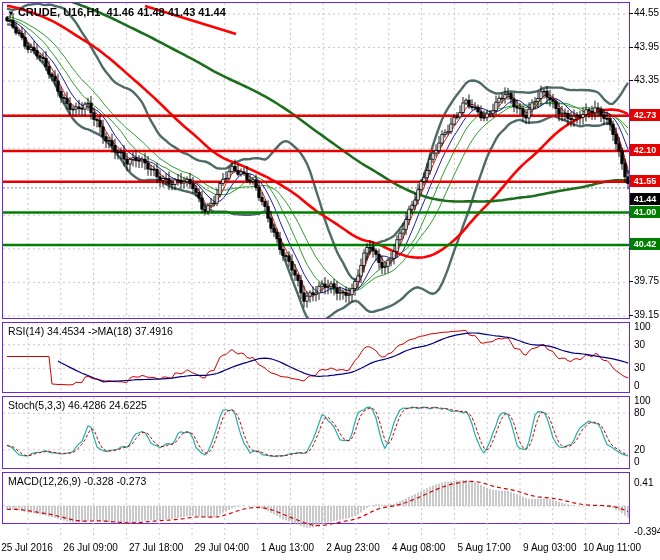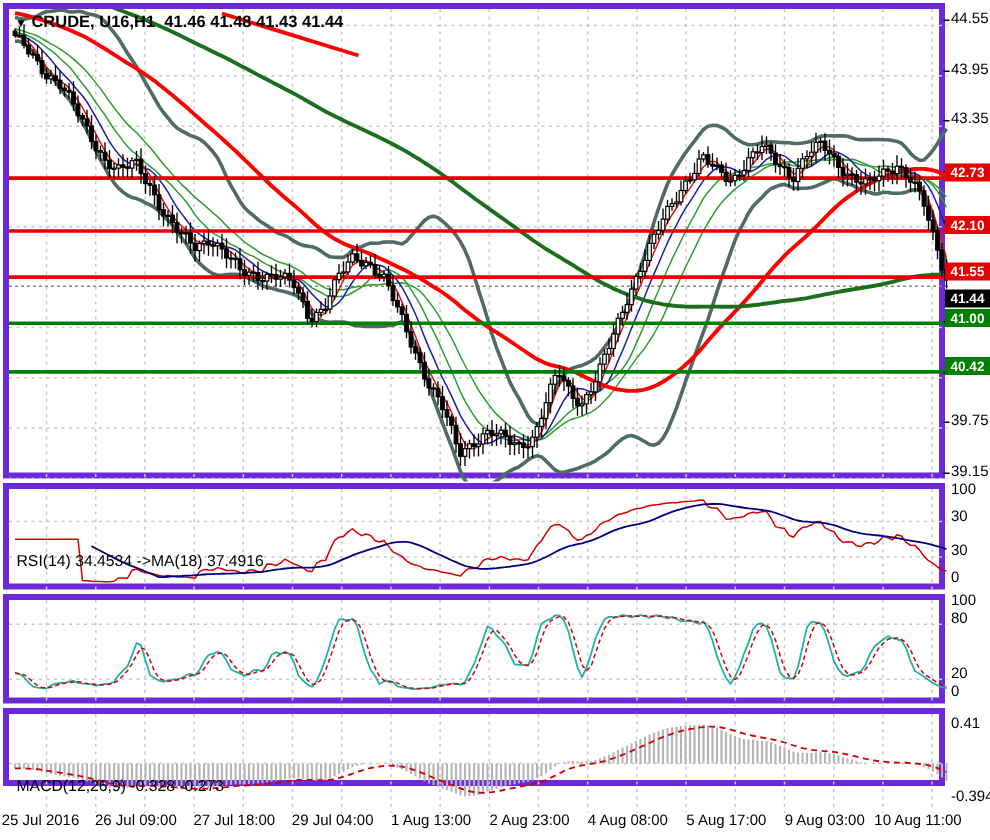--- a/index.html
+++ b/index.html
@@ -1,22 +1,22 @@
 <!DOCTYPE html>
 <html><head>
 <meta charset="utf-8">
 <style>
   html,body{margin:0;padding:0;background:#fff;}
   .screen{position:relative;width:660px;height:560px;background:#ffffff;overflow:hidden;
           font-family:"Liberation Sans",sans-serif;}
-  .panel{position:absolute;left:2px;width:628px;border:4px solid #6d28d9;background:#fff;box-sizing:border-box;}
+  .panel{position:absolute;left:2px;width:628px;border:1px solid #6d28d9;background:#fff;box-sizing:border-box;}
   .panel svg{position:absolute;left:0;top:0;}
   .title-row{position:absolute;top:3px;left:4px;font:bold 11px "Liberation Sans",sans-serif;color:#000;white-space:nowrap;z-index:5;}
   .dd{font-size:8px;margin-right:3px;cursor:pointer;}
-  .ind-label{position:absolute;top:2px;left:5px;font:10.5px "Liberation Sans",sans-serif;color:#000;white-space:nowrap;z-index:5;margin-top:40px;}
+  .ind-label{position:absolute;top:2px;left:5px;font:10.5px "Liberation Sans",sans-serif;color:#000;white-space:nowrap;z-index:5;}
   .axis-overlay{position:absolute;left:0;top:0;width:660px;height:420px;pointer-events:none;}
   .ylab{position:absolute;left:634px;font:10px "Liberation Sans",sans-serif;color:#000;}
   .tick{position:absolute;left:629px;width:4px;height:1px;background:#000;}
   .badge{position:absolute;left:630px;width:30px;height:12px;color:#fff;
          font:bold 9px "Liberation Sans",sans-serif;text-align:center;line-height:12px;}
   .xlab{position:absolute;top:542px;font:10px "Liberation Sans",sans-serif;color:#000;transform:translateX(-50%);white-space:nowrap;}
 </style>
 </head>
 <body>
 
@@ -538,20 +538,21 @@
         <line x1="484.19999999999993" y1="0" x2="484.19999999999993" y2="71" stroke="#c8c8c8" stroke-width="1" stroke-dasharray="2,3"></line>
         <line x1="517" y1="0" x2="517" y2="71" stroke="#c8c8c8" stroke-width="1" stroke-dasharray="2,3"></line>
         <line x1="549.8" y1="0" x2="549.8" y2="71" stroke="#c8c8c8" stroke-width="1" stroke-dasharray="2,3"></line>
         <line x1="582.5999999999999" y1="0" x2="582.5999999999999" y2="71" stroke="#c8c8c8" stroke-width="1" stroke-dasharray="2,3"></line>
         <line x1="615.4" y1="0" x2="615.4" y2="71" stroke="#c8c8c8" stroke-width="1" stroke-dasharray="2,3"></line>
         <line x1="0" y1="16.200000000000003" x2="626" y2="16.200000000000003" stroke="#c8c8c8" stroke-width="1" stroke-dasharray="2,3"></line>
         <line x1="0" y1="52.800000000000004" x2="626" y2="52.800000000000004" stroke="#c8c8c8" stroke-width="1" stroke-dasharray="2,3"></line>
         <polyline points="4.0,48.4 7.0,49.4 10.0,51.5 13.0,54.9 16.0,57.8 19.0,58.4 22.0,58.8 25.0,59.0 28.0,56.9 31.0,55.8 34.0,55.3 37.0,55.5 40.0,54.3 43.0,53.9 46.0,55.2 49.0,55.8 52.0,55.9 55.0,56.3 58.0,57.0 61.0,56.6 64.0,56.0 67.0,55.7 70.0,54.6 73.0,50.2 76.0,46.9 79.0,44.3 82.0,36.8 85.0,28.8 88.0,30.1 91.0,40.3 94.0,50.0 97.0,52.1 100.0,53.7 103.0,54.6 106.0,53.8 109.0,53.0 112.0,52.9 115.0,52.0 118.0,50.1 121.0,49.3 124.0,50.3 127.0,46.7 130.0,40.7 133.0,36.7 136.0,35.8 139.0,34.5 142.0,35.8 145.0,40.4 148.0,46.3 151.0,47.8 154.0,48.9 157.0,50.6 160.0,49.3 163.0,46.8 166.0,46.6 169.0,47.7 172.0,43.3 175.0,36.6 178.0,34.8 181.0,36.1 184.0,34.5 187.0,36.1 190.0,41.5 193.0,50.5 196.0,53.7 199.0,56.3 202.0,58.0 205.0,54.3 208.0,47.4 211.0,39.3 214.0,29.9 217.0,19.8 220.0,13.0 223.0,12.8 226.0,14.0 229.0,12.5 232.0,16.9 235.0,28.2 238.0,38.3 241.0,46.3 244.0,50.6 247.0,56.0 250.0,54.3 253.0,53.9 256.0,54.7 259.0,57.6 262.0,58.2 265.0,58.5 268.0,59.2 271.0,59.4 274.0,58.9 277.0,58.8 280.0,58.8 283.0,58.0 286.0,57.0 289.0,56.5 292.0,56.3 295.0,55.7 298.0,55.8 301.0,56.5 304.0,54.6 307.0,48.5 310.0,42.8 313.0,34.7 316.0,26.3 319.0,17.6 322.0,19.3 325.0,23.7 328.0,26.3 331.0,30.0 334.0,36.4 337.0,42.9 340.0,43.3 343.0,43.3 346.0,43.8 349.0,36.4 352.0,24.8 355.0,15.8 358.0,13.8 361.0,12.7 364.0,10.3 367.0,10.2 370.0,13.7 373.0,21.0 376.0,33.5 379.0,44.9 382.0,51.4 385.0,45.1 388.0,36.1 391.0,25.5 394.0,18.7 397.0,12.9 400.0,11.1 403.0,11.4 406.0,11.2 409.0,10.1 412.0,10.5 415.0,11.6 418.0,10.6 421.0,10.1 424.0,10.8 427.0,11.9 430.0,10.4 433.0,10.3 436.0,11.3 439.0,12.2 442.0,11.3 445.0,12.5 448.0,14.3 451.0,14.1 454.0,13.5 457.0,14.7 460.0,16.0 463.0,14.4 466.0,19.2 469.0,27.0 472.0,37.6 475.0,45.2 478.0,51.9 481.0,56.0 484.0,51.1 487.0,44.5 490.0,35.7 493.0,28.4 496.0,19.5 499.0,16.0 502.0,15.6 505.0,18.0 508.0,25.7 511.0,36.7 514.0,48.1 517.0,51.7 520.0,52.1 523.0,52.5 526.0,44.5 529.0,31.3 532.0,18.1 535.0,14.6 538.0,14.9 541.0,15.5 544.0,21.1 547.0,30.5 550.0,40.8 553.0,46.3 556.0,49.7 559.0,50.7 562.0,49.6 565.0,48.2 568.0,47.5 571.0,43.1 574.0,35.9 577.0,31.0 580.0,28.5 583.0,26.2 586.0,24.1 589.0,25.5 592.0,26.3 595.0,27.0 598.0,32.0 601.0,40.6 604.0,47.4 607.0,49.2 610.0,51.0 613.0,53.3 616.0,55.3 619.0,56.9 622.0,58.1 625.0,59.0" fill="none" stroke="#20b2aa" stroke-width="1.2" stroke-linejoin="round"></polyline>
         <polyline points="4.0,48.4 7.0,49.4 10.0,49.8 13.0,51.9 16.0,54.8 19.0,57.0 22.0,58.3 25.0,58.7 28.0,58.2 31.0,57.2 34.0,56.0 37.0,55.5 40.0,55.0 43.0,54.6 46.0,54.5 49.0,55.0 52.0,55.6 55.0,56.0 58.0,56.4 61.0,56.6 64.0,56.5 67.0,56.1 70.0,55.4 73.0,53.5 76.0,50.5 79.0,47.1 82.0,42.7 85.0,36.7 88.0,31.9 91.0,33.1 94.0,40.2 97.0,47.5 100.0,52.0 103.0,53.5 106.0,54.1 109.0,53.8 112.0,53.3 115.0,52.6 118.0,51.6 121.0,50.5 124.0,49.9 127.0,48.8 130.0,45.9 133.0,41.4 136.0,37.7 139.0,35.7 142.0,35.4 145.0,36.9 148.0,40.8 151.0,44.8 154.0,47.7 157.0,49.1 160.0,49.6 163.0,48.9 166.0,47.6 169.0,47.1 172.0,45.9 175.0,42.5 178.0,38.2 181.0,35.8 184.0,35.1 187.0,35.5 190.0,37.3 193.0,42.7 196.0,48.5 199.0,53.5 202.0,56.0 205.0,56.2 208.0,53.2 211.0,47.0 214.0,38.8 217.0,29.6 220.0,20.9 223.0,15.2 226.0,13.3 229.0,13.1 232.0,14.5 235.0,19.2 238.0,27.8 241.0,37.6 244.0,45.1 247.0,51.0 250.0,53.6 253.0,54.7 256.0,54.3 259.0,55.4 262.0,56.8 265.0,58.1 268.0,58.6 271.0,59.0 274.0,59.2 277.0,59.0 280.0,58.8 283.0,58.5 286.0,57.9 289.0,57.2 292.0,56.6 295.0,56.2 298.0,55.9 301.0,56.0 304.0,55.6 307.0,53.2 310.0,48.6 313.0,42.0 316.0,34.6 319.0,26.2 322.0,21.1 325.0,20.2 328.0,23.1 331.0,26.7 334.0,30.9 337.0,36.5 340.0,40.9 343.0,43.2 346.0,43.5 349.0,41.2 352.0,35.0 355.0,25.6 358.0,18.1 361.0,14.1 364.0,12.2 367.0,11.1 370.0,11.4 373.0,15.0 376.0,22.8 379.0,33.2 382.0,43.3 385.0,47.1 388.0,44.2 391.0,35.5 394.0,26.7 397.0,19.0 400.0,14.2 403.0,11.8 406.0,11.2 409.0,10.9 412.0,10.6 415.0,10.7 418.0,10.9 421.0,10.8 424.0,10.5 427.0,10.9 430.0,11.0 433.0,10.9 436.0,10.7 439.0,11.3 442.0,11.6 445.0,12.0 448.0,12.7 451.0,13.6 454.0,14.0 457.0,14.1 460.0,14.7 463.0,15.0 466.0,16.5 469.0,20.2 472.0,27.9 475.0,36.6 478.0,44.9 481.0,51.0 484.0,53.0 487.0,50.5 490.0,43.7 493.0,36.2 496.0,27.9 499.0,21.3 502.0,17.0 505.0,16.5 508.0,19.8 511.0,26.8 514.0,36.8 517.0,45.5 520.0,50.7 523.0,52.1 526.0,49.7 529.0,42.8 532.0,31.3 535.0,21.3 538.0,15.9 541.0,15.0 544.0,17.2 547.0,22.4 550.0,30.8 553.0,39.2 556.0,45.6 559.0,48.9 562.0,50.0 565.0,49.5 568.0,48.4 571.0,46.2 574.0,42.2 577.0,36.7 580.0,31.8 583.0,28.6 586.0,26.2 589.0,25.3 592.0,25.3 595.0,26.3 598.0,28.4 601.0,33.2 604.0,40.0 607.0,45.7 610.0,49.2 613.0,51.2 616.0,53.2 619.0,55.2 622.0,56.8 625.0,58.0" fill="none" stroke="#d40000" stroke-width="1" stroke-linejoin="round" stroke-dasharray="3,2"></polyline>
       </svg>
+    <div class="ind-label">Stoch(5,3,3) 46.4286 24.6225</div>
   </div>
 
   <div class="panel" id="panel-macd" style="top:472px;height:52px;">
     <svg id="svg-macd" width="626" height="66">
         <line x1="25" y1="0" x2="25" y2="66" stroke="#c8c8c8" stroke-width="1" stroke-dasharray="2,3"></line>
         <line x1="57.8" y1="0" x2="57.8" y2="66" stroke="#c8c8c8" stroke-width="1" stroke-dasharray="2,3"></line>
         <line x1="90.6" y1="0" x2="90.6" y2="66" stroke="#c8c8c8" stroke-width="1" stroke-dasharray="2,3"></line>
         <line x1="123.39999999999999" y1="0" x2="123.39999999999999" y2="66" stroke="#c8c8c8" stroke-width="1" stroke-dasharray="2,3"></line>
         <line x1="156.2" y1="0" x2="156.2" y2="66" stroke="#c8c8c8" stroke-width="1" stroke-dasharray="2,3"></line>
         <line x1="189" y1="0" x2="189" y2="66" stroke="#c8c8c8" stroke-width="1" stroke-dasharray="2,3"></line>

